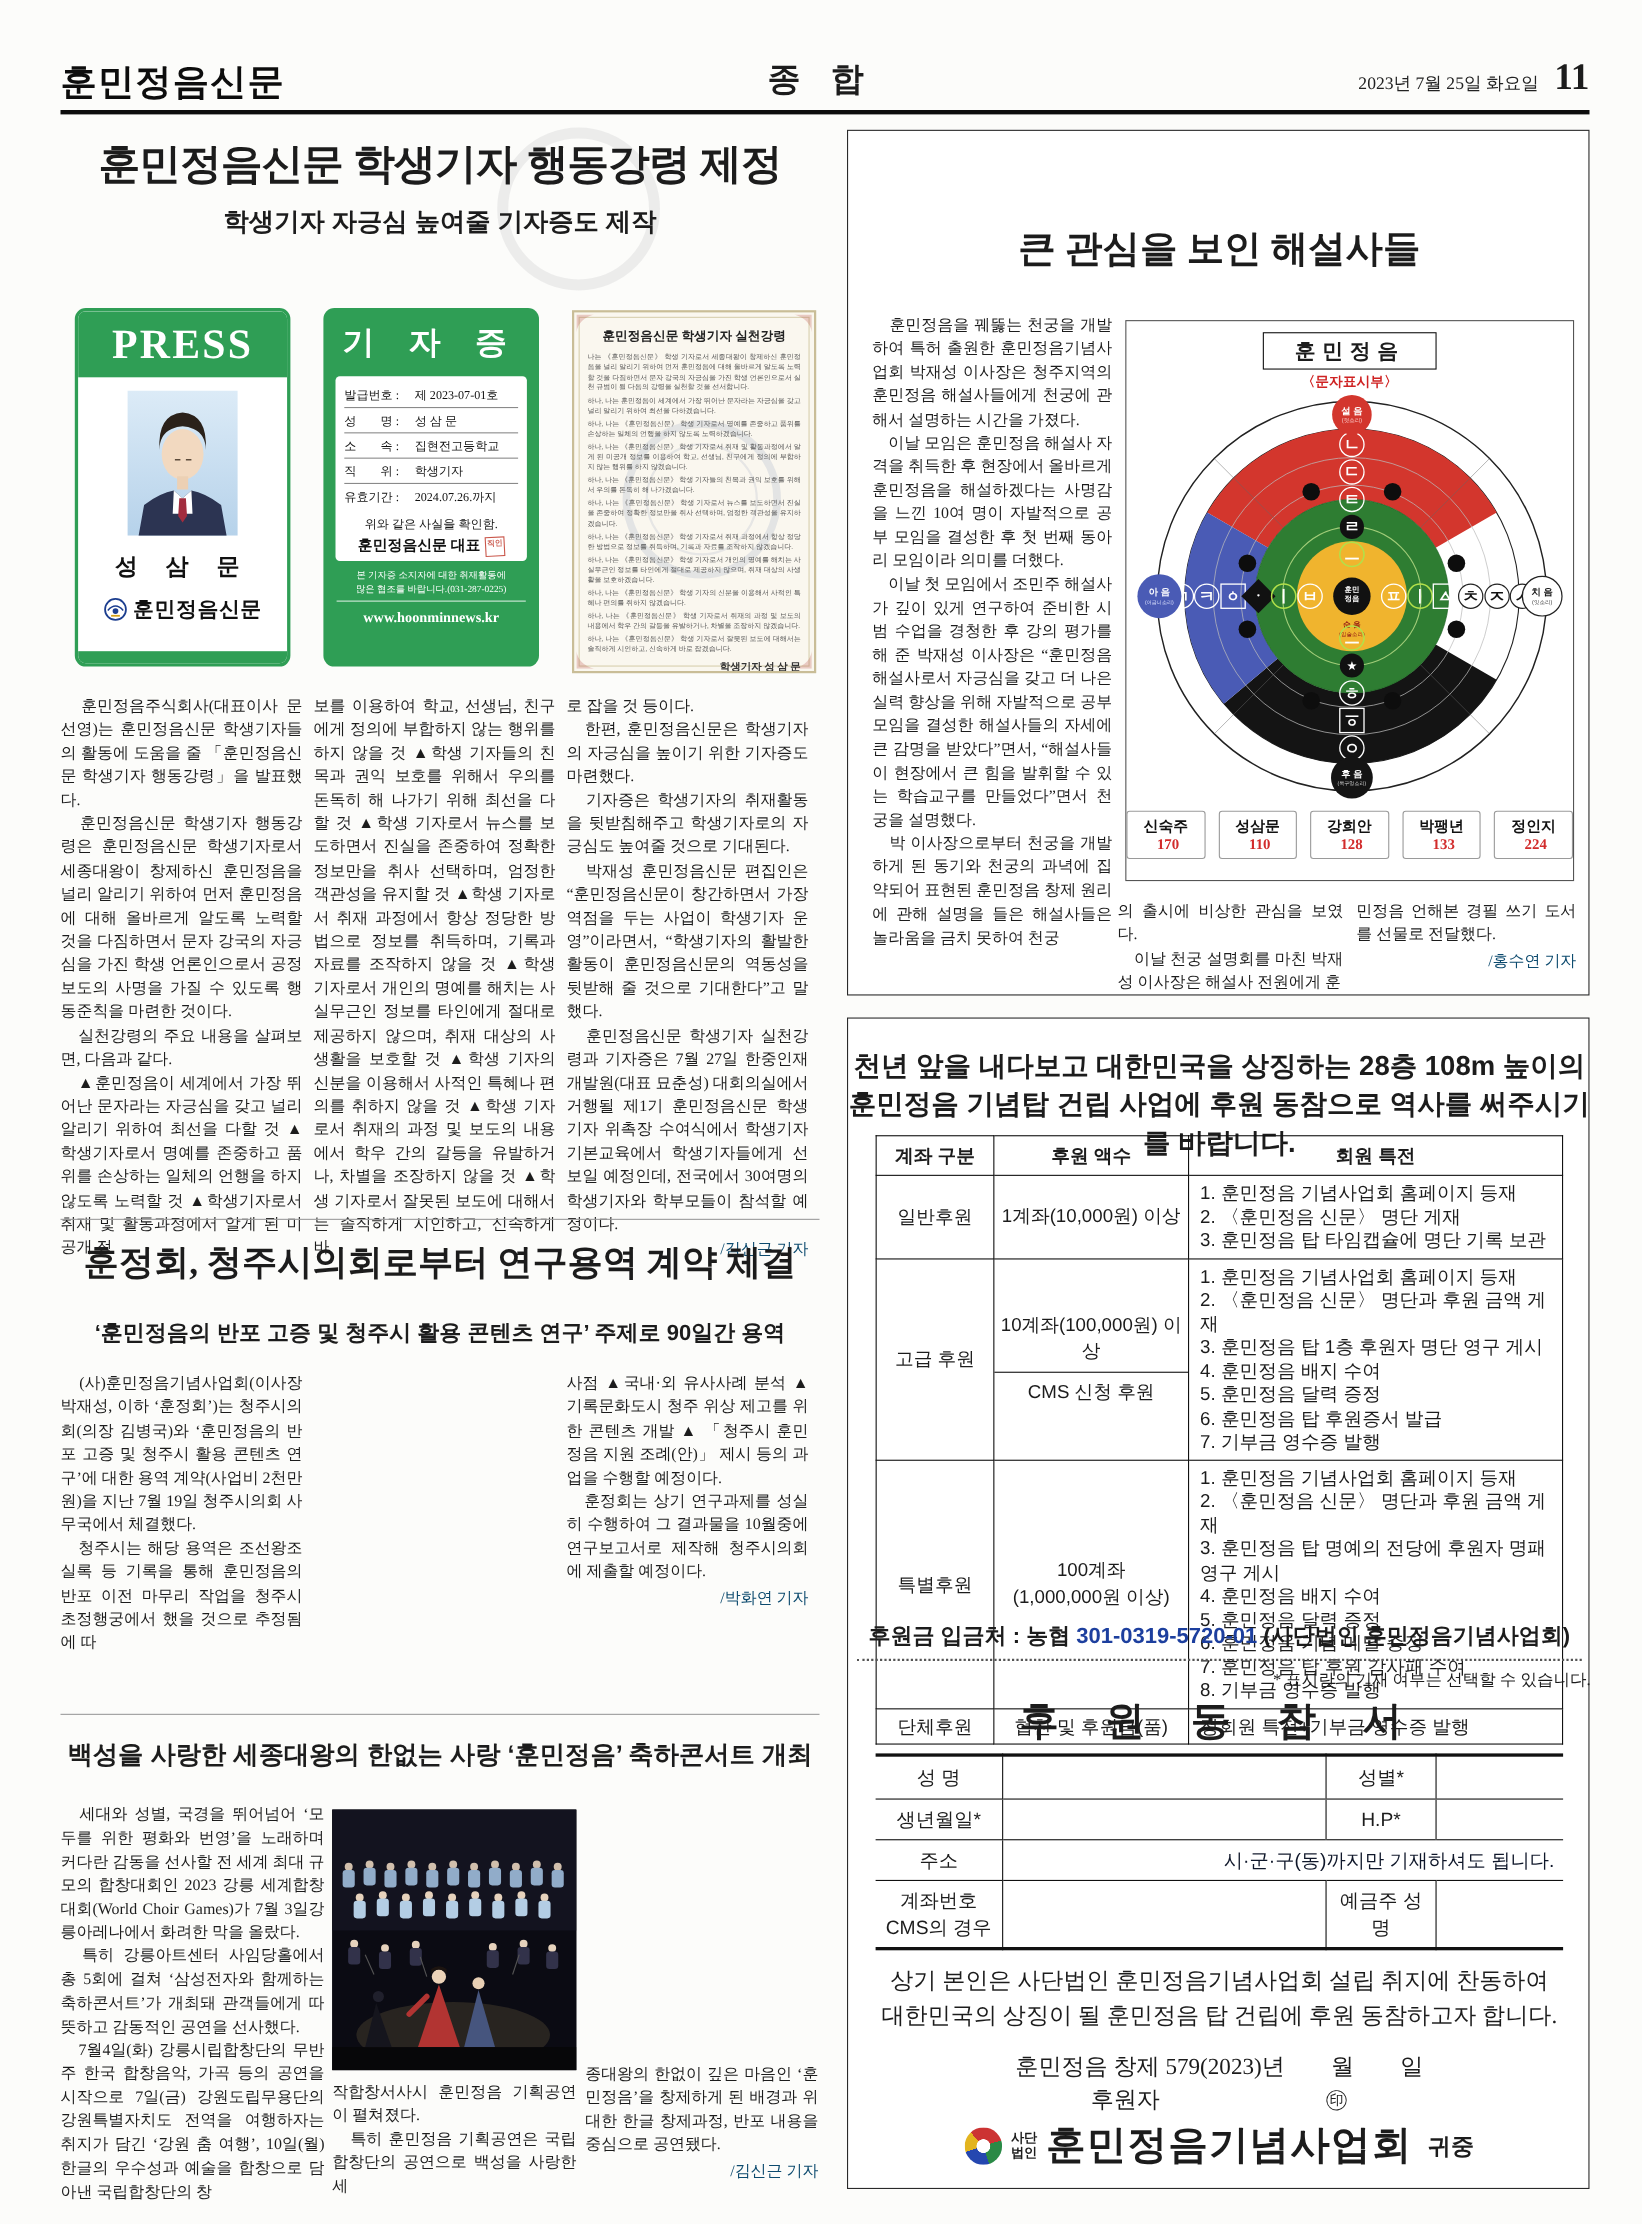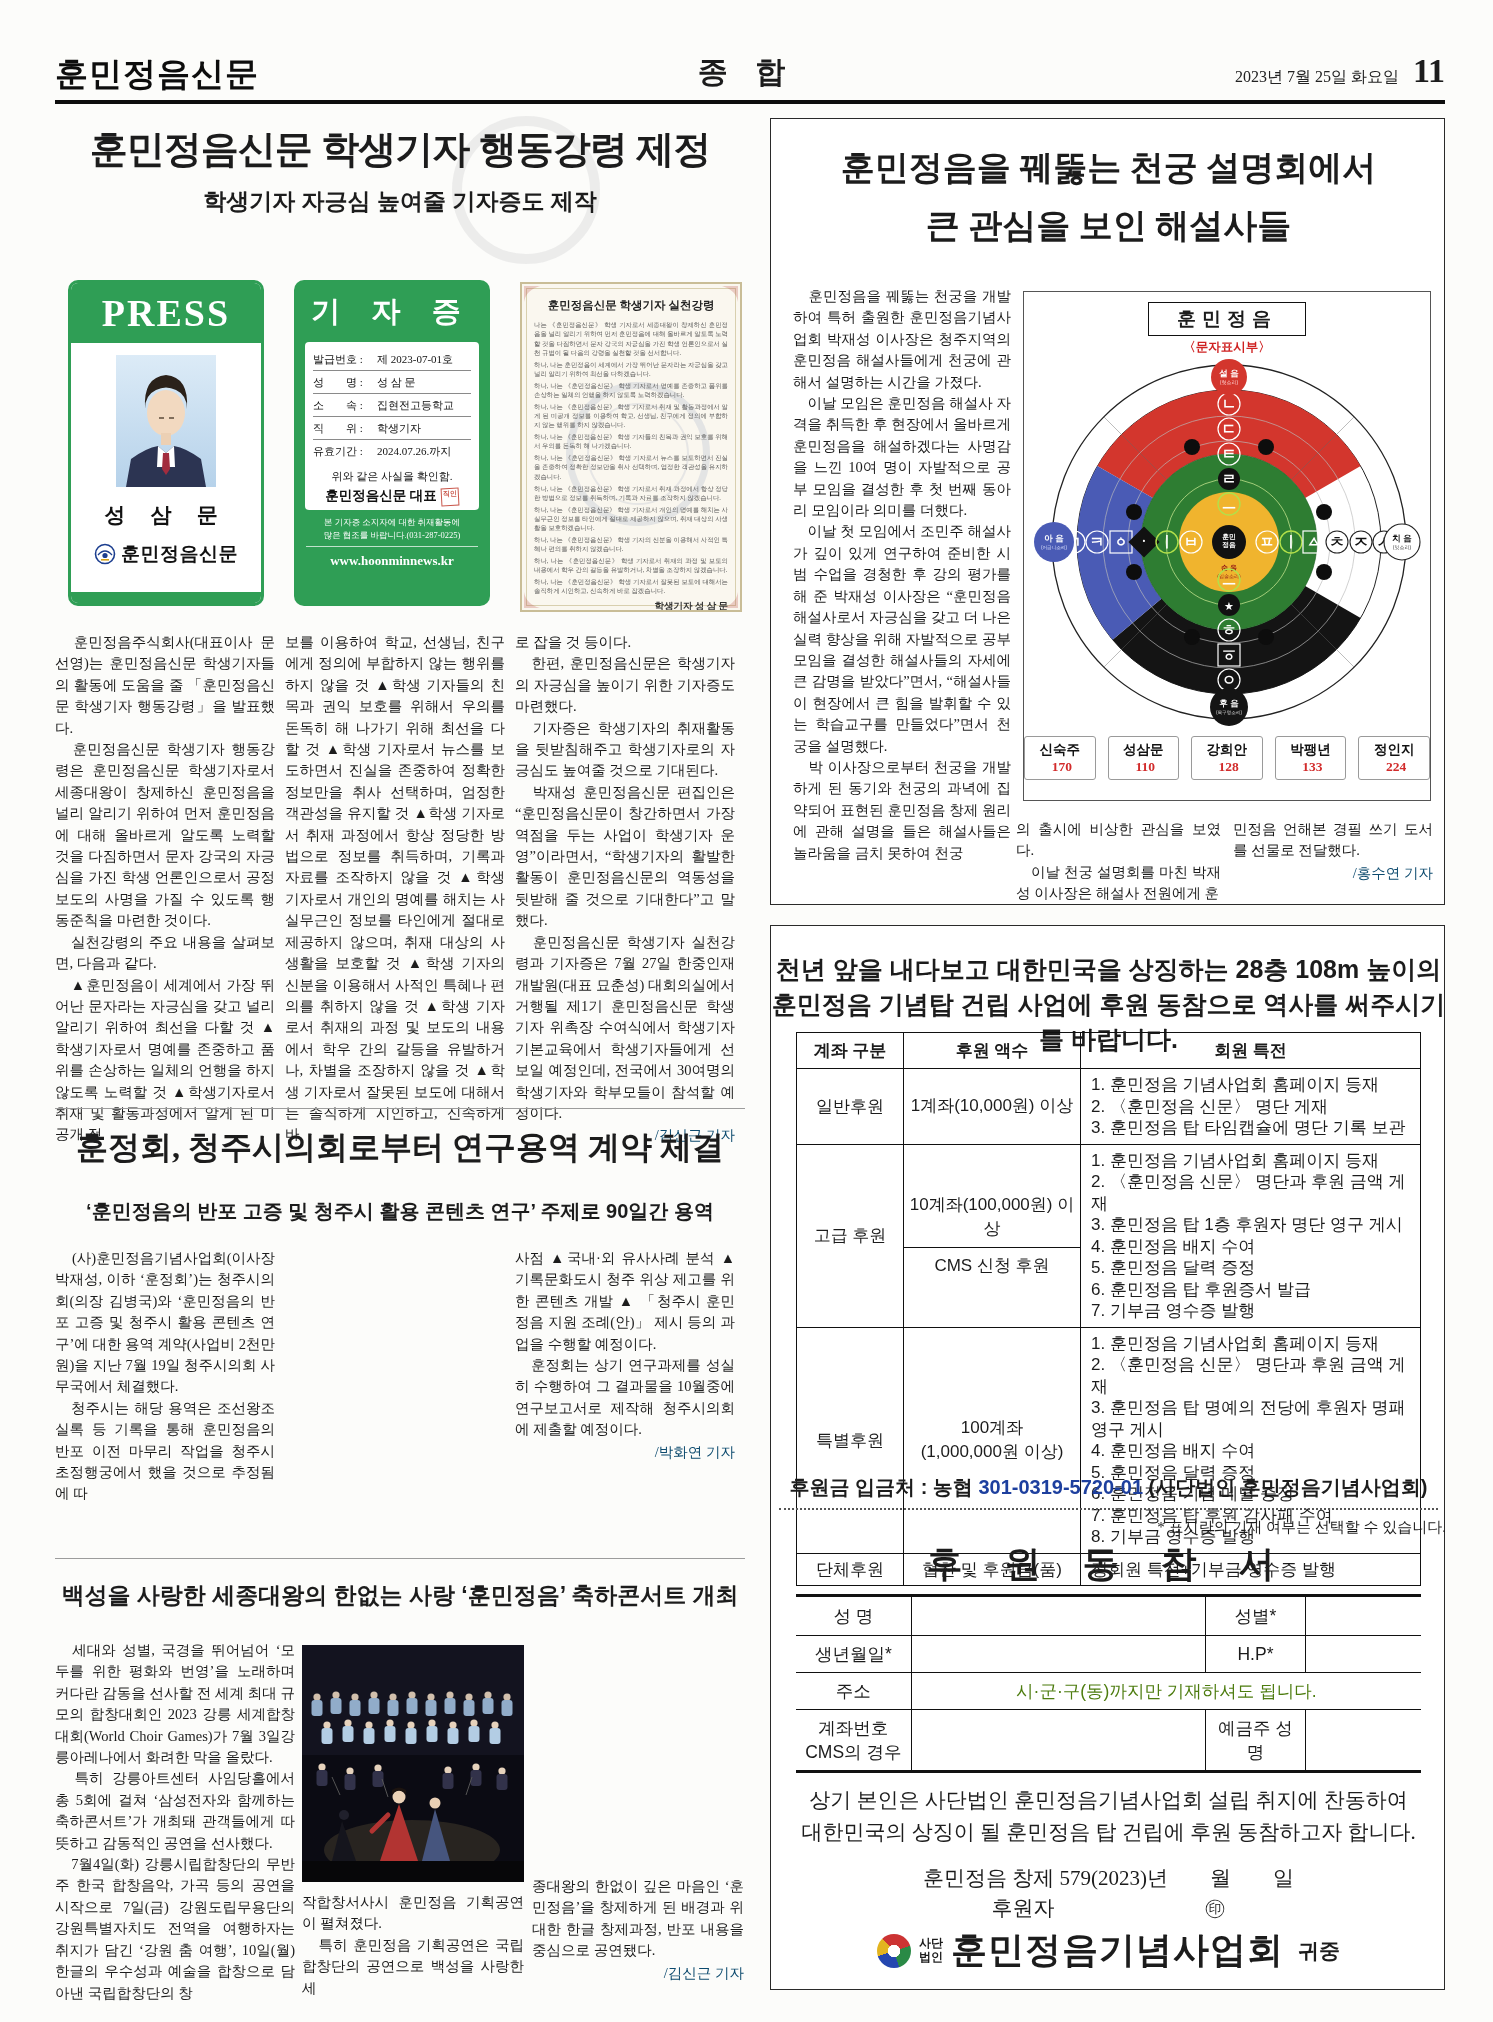--- a/index.html
+++ b/index.html
@@ -84,21 +84,21 @@
   .deposit .acct{color:#1d3f9e;}
   .dotted{border-top:2px dotted #555;}
   .note{font-size:15px;text-align:right;padding-right:26px;}
   .form-title{font-size:36px;font-weight:bold;letter-spacing:16px;}
   .ftable{border-collapse:collapse;width:625px;font-family:"Liberation Sans","DejaVu Sans",sans-serif;
           border-top:3px solid #111;border-bottom:3px solid #111;}
   .ftable td{border-top:1.5px solid #111;font-size:17.5px;padding:4px 8px;}
   .ftable tr:first-child td{border-top:none;}
   .ftable td.flab{width:104px;text-align:center;padding:6px 2px;}
   .vl{border-left:1.5px solid #111;}
-  .fnote{font-size:15.5px;text-align:center;color:#4d7c0f;}
+  .fnote{font-size:15.5px;text-align:right;color:#0f172a;}
   .pledge{font-size:21px;}
   .orgrow{display:flex;align-items:center;justify-content:center;gap:8px;}
   .orglogo{width:34px;height:34px;border-radius:50%;
     background:radial-gradient(circle at center,#fff 0 6px,rgba(255,255,255,0) 6.5px),
     conic-gradient(#c33 0 20%,#2a8a46 20% 45%,#2547b0 45% 70%,#e3b41f 70% 88%,#c33 88%);}
   .orgsmall{font-size:12px;font-weight:bold;line-height:1.15;text-align:center;}
   .orgname{font-size:36px;font-weight:bold;letter-spacing:1px;}
   .orgsuffix{font-size:21px;font-weight:bold;margin-left:6px;}
   .wm-ring{border:10px solid #e4e4e4;border-radius:50%;opacity:.65;}
   .photo-frame{background:#06060c;}
@@ -328,21 +328,20 @@
       <p class="para">　특히 훈민정음 기획공연은 국립합창단의 공연으로 백성을 사랑한 세</p>
     </div>
   <div class="abs" style="left:532px;top:1876px;width:212px;height:132px;">
     <div class="bcol">
         <p class="para">종대왕의 한없이 깊은 마음인 ‘훈민정음’을 창제하게 된 배경과 위대한 한글 창제과정, 반포 내용을 중심으로 공연됐다.</p>
       </div>
     <div class="byline">/김신근 기자</div>
   </div>
 
   <div class="abs boxed" style="left:770px;top:118px;width:675px;height:787px;">
-    <div class="abs hserif ctr" style="left:0;top:26px;width:675px;">훈민정음을 꿰뚫는 천궁 설명회에서</div>
     <div class="abs hserif ctr" style="left:0;top:84px;width:675px;">큰 관심을 보인 해설사들</div>
     <div class="abs bcol" style="left:22px;top:167px;width:218px;height:604px;">
         <p class="para">　훈민정음을 꿰뚫는 천궁을 개발하여 특허 출원한 훈민정음기념사업회 박재성 이사장은 청주지역의 훈민정음 해설사들에게 천궁에 관해서 설명하는 시간을 가졌다.</p>
         <p class="para">　이날 모임은 훈민정음 해설사 자격을 취득한 후 현장에서 올바르게 훈민정음을 해설하겠다는 사명감을 느낀 10여 명이 자발적으로 공부 모임을 결성한 후 첫 번째 동아리 모임이라 의미를 더했다.</p>
         <p class="para">　이날 첫 모임에서 조민주 해설사가 깊이 있게 연구하여 준비한 시범 수업을 경청한 후 강의 평가를 해 준 박재성 이사장은 “훈민정음 해설사로서 자긍심을 갖고 더 나은 실력 향상을 위해 자발적으로 공부 모임을 결성한 해설사들의 자세에 큰 감명을 받았다”면서, “해설사들이 현장에서 큰 힘을 발휘할 수 있는 학습교구를 만들었다”면서 천궁을 설명했다.</p>
         <p class="para">　박 이사장으로부터 천궁을 개발하게 된 동기와 천궁의 과녁에 집약되어 표현된 훈민정음 창제 원리에 관해 설명을 들은 해설사들은 놀라움을 금치 못하여 천궁</p>
       </div>
 
     <div class="abs dg-wrap" style="left:252px;top:172px;width:408px;height:510px;">
       <div class="dg-titlebox">훈민정음</div>

